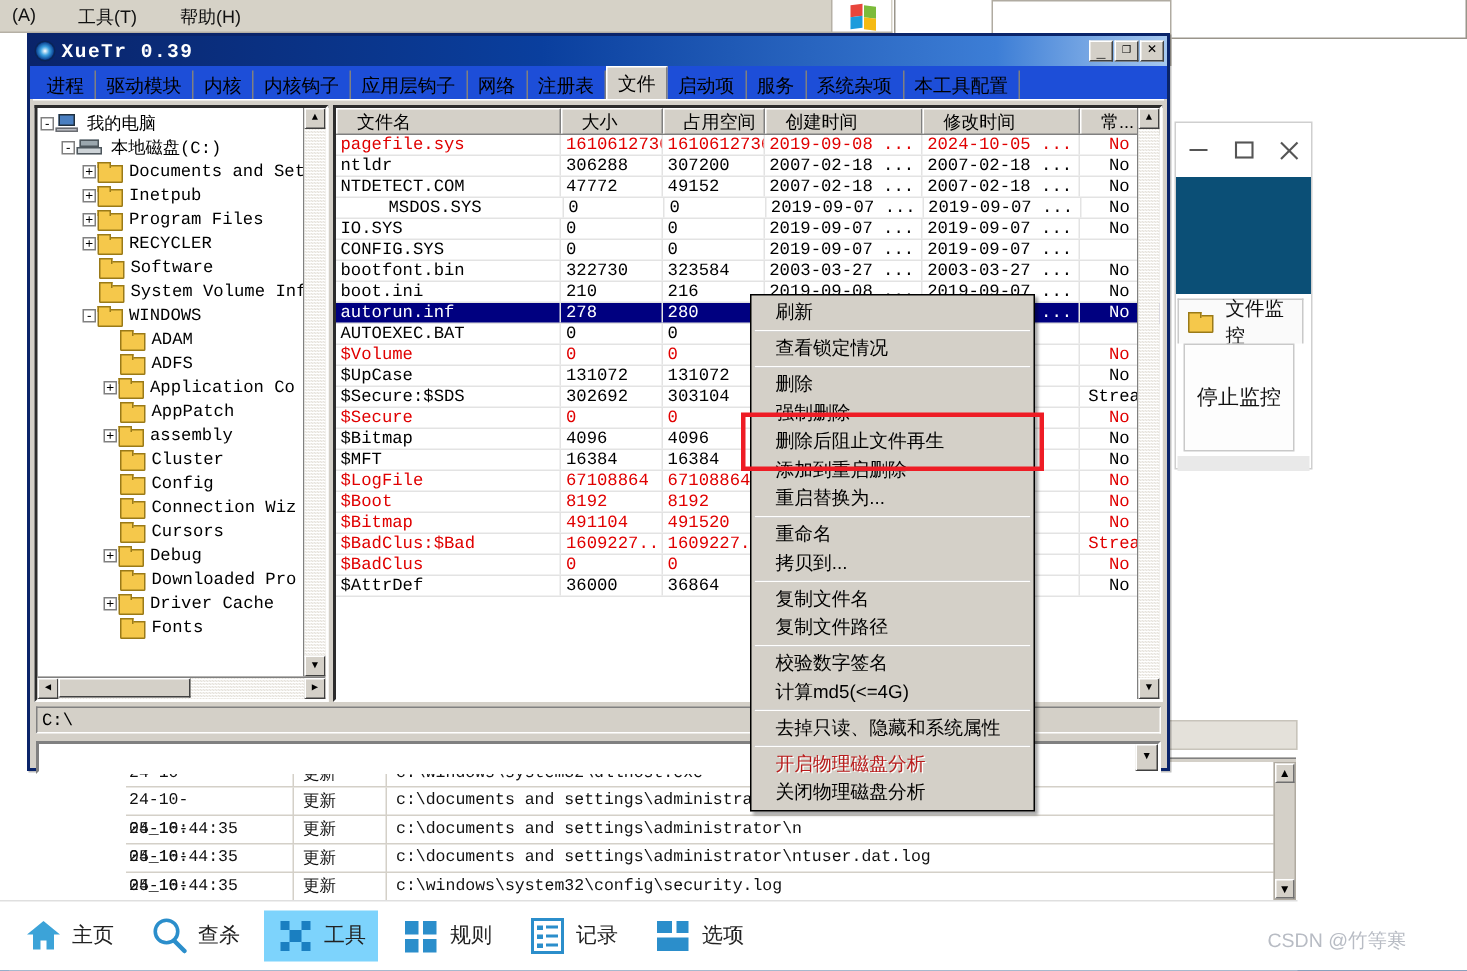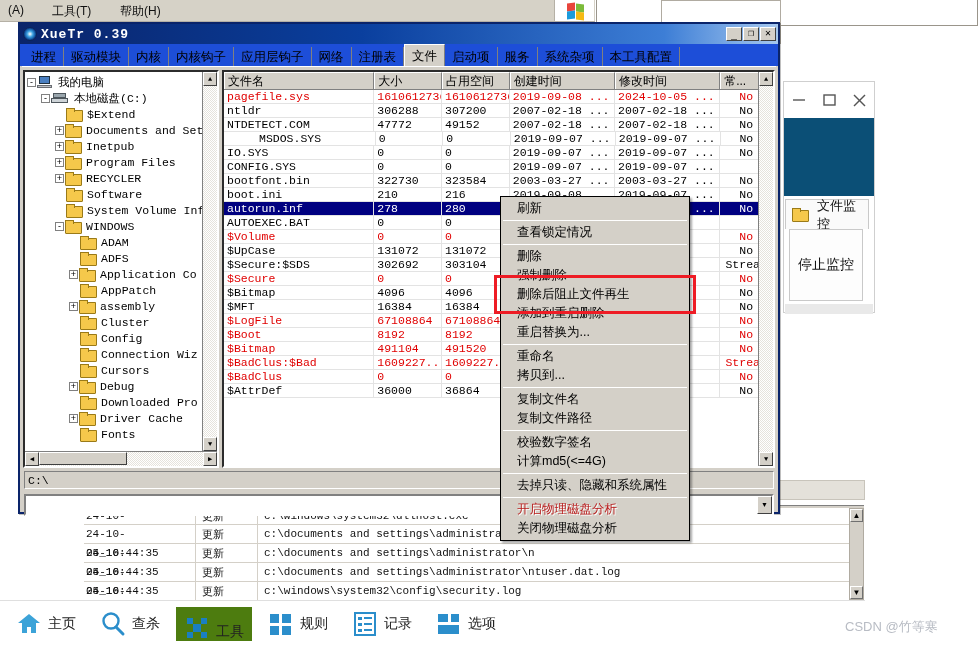--- a/index.html
+++ b/index.html
@@ -66,21 +66,21 @@
     position: absolute; left: 0; top: 600px; width: 865px; height: 47px;
     background: #ffffff; border-top: 1px solid #dfdfdf;
     display: flex; align-items: center;
   }
   .nav-accent { position:absolute; left:0; top:600px; width:6px; height:47px; background:#2f6fab; }
   .navitem {
     display: flex; align-items: center; gap: 6px;
     height: 34px; padding: 0 8px; margin-left: 8px; cursor: default;
     font-size: 14px; color: #222;
   }
-  .navitem.active { background: #4d7c0f; align-items: flex-end; }
+  .navitem.active { background: #7dd3fc; }
   .navicon { width: 26px; height: 26px; position: relative; }
 
   .watermark {
     position:absolute; left: 845px; top: 618px; font-size: 13px; color: #b8bcc4;
     white-space: nowrap;
   }
 
   
   .midwin {
     position: absolute; left: 783px; top: 81px; width: 92px; height: 232px;
@@ -201,21 +201,21 @@
   
   .listpane {
     flex: 1; background: #ffffff;
     border: 2px inset; border-color:#808080 #ffffff #ffffff #808080;
     position: relative; overflow: hidden;
     font-family: "Liberation Mono", monospace; font-size: 11.5px;
   }
   .lhdr { display: flex; height: 18px; background: #d4d0c8; border-bottom: 1px solid #808080; }
   .lhdr .hc {
     border-right: 1px solid #808080; border-top: 1px solid #ffffff; border-left: 1px solid #ffffff;
-    padding-left: 3px; font-size: 12px; color: #000; line-height: 17px;
+    padding-left: 13px; font-size: 12px; color: #000; line-height: 17px;
     overflow: hidden; white-space: nowrap; font-family: "Liberation Sans", sans-serif;
   }
   .lrow { display: flex; height: 14px; border-bottom: 1px solid #e3e3e3; }
   .lrow .lc {
     border-right: 1px solid #e3e3e3; padding-left: 3px; line-height: 14px;
     overflow: hidden; white-space: nowrap; color: #000;
   }
   .lrow.red .lc { color: #e00000; }
   .lrow.sel { background: #000080; }
   .lrow.sel .lc { color: #ffffff; }
@@ -458,25 +458,20 @@
               </span>
               <span class="tlabel">我的电脑</span>
             </div>
             <div class="tnode" style="padding-left: 14px;">
               <span class="tbox">-</span>
               <span class="dkicon">
                 <span class="top"></span>
                 <span class="bot"></span>
               </span>
               <span class="tlabel">本地磁盘(C:)</span>
-            </div>
-            <div class="tnode" style="padding-left: 28px;">
-              <span class="tspacer"></span>
-              <span class="folder"></span>
-              <span class="tlabel">$Extend</span>
             </div>
             <div class="tnode" style="padding-left: 28px;">
               <span class="tbox">+</span>
               <span class="folder"></span>
               <span class="tlabel">Documents and Set</span>
             </div>
             <div class="tnode" style="padding-left: 28px;">
               <span class="tbox">+</span>
               <span class="folder"></span>
               <span class="tlabel">Inetpub</span>

